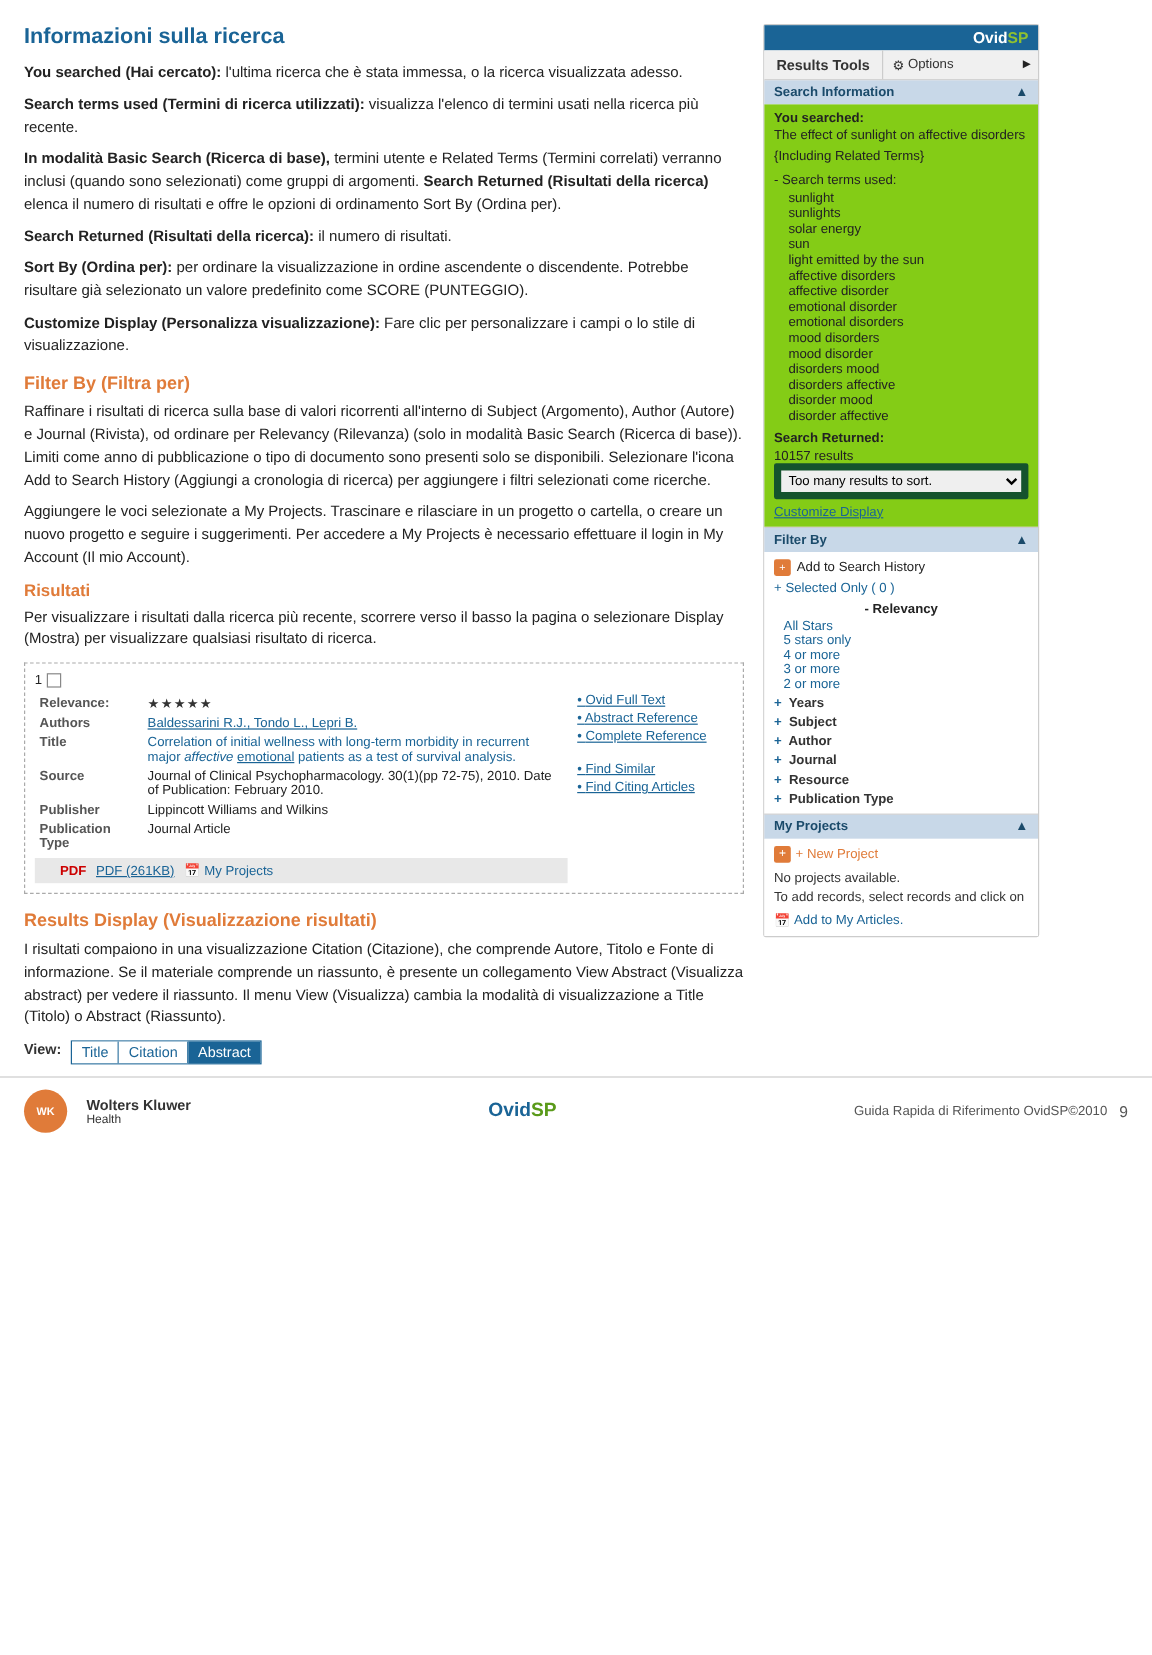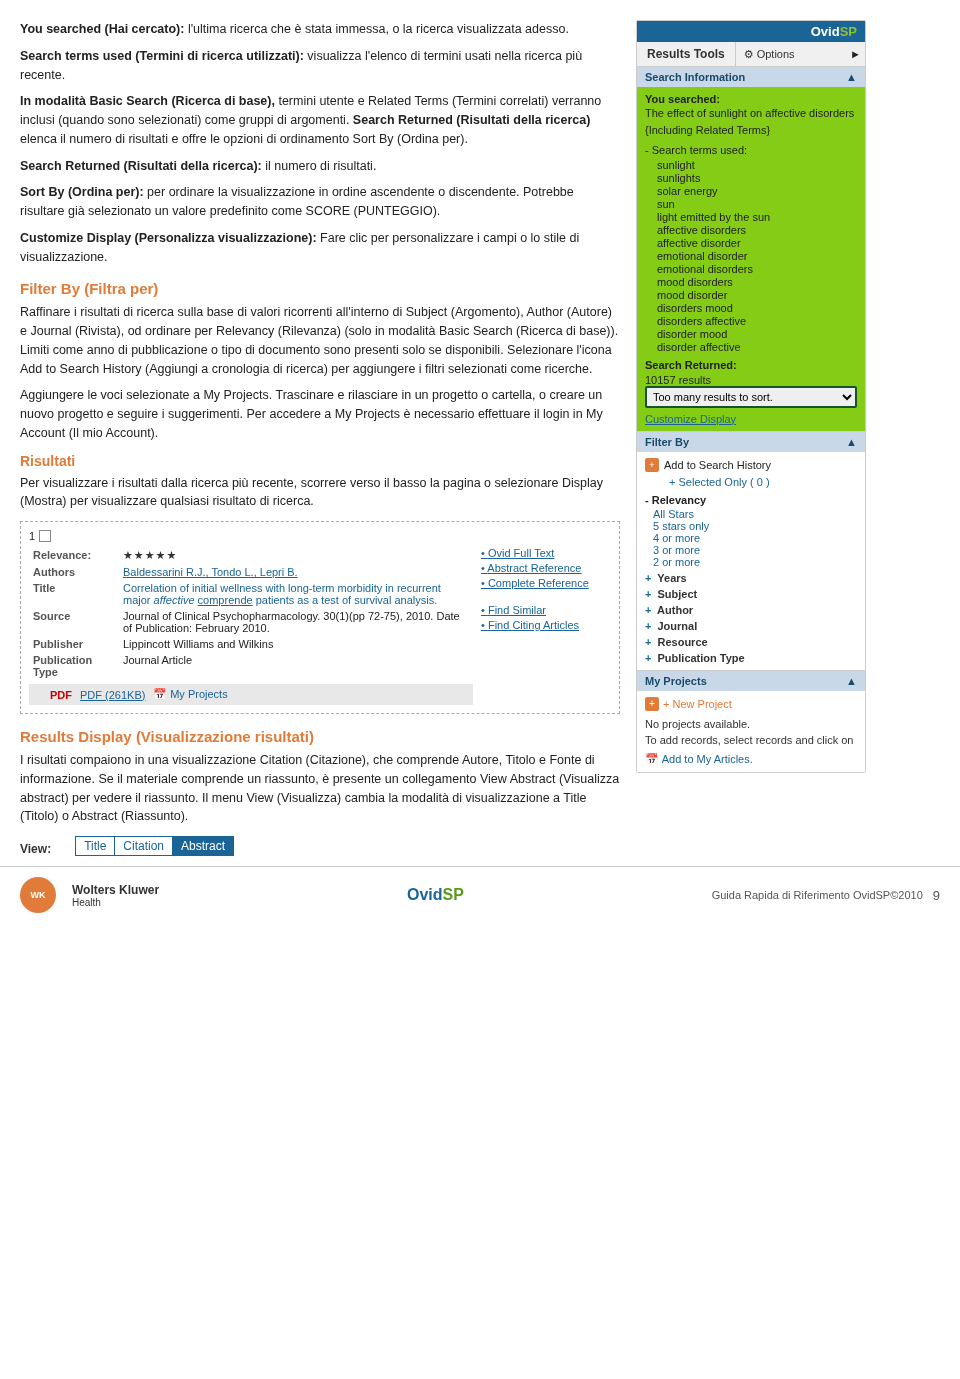--- a/index.html
+++ b/index.html
@@ -151,22 +151,22 @@
       cursor: pointer;
       background: #fff;
     }
     .view-tab:last-child { border-right: none; }
     .view-tab.active {
       background: #1a6496;
       color: white;
     }
     .view-line {
       display: flex;
-      align-items: flex-end;
-      gap: 24px;
+      align-items: flex-start;
+      gap: 8px;
       margin-top: 10px;
     }
     .view-label { font-size: 12px; color: #333; font-weight: bold; }
 
     
     .sidebar-box {
       border: 1px solid #ccc;
       border-radius: 2px;
       font-size: 11px;
       background: #f9f9f9;
@@ -208,21 +208,21 @@
     }
     .sidebar-content { padding: 6px 8px; background: #84cc16; }
     .search-terms-list { list-style: none; padding-left: 8px; }
     .search-terms-list li { font-size: 11px; margin-bottom: 1px; }
     .search-terms-indent { padding-left: 12px; }
     .search-returned { font-weight: bold; font-size: 11px; margin: 6px 0 3px 0; }
     .sort-select {
       width: 100%;
       font-size: 11px;
       padding: 2px;
-      border: 2px solid #14532d;
+      border: 6px solid #14532d;
       border-radius: 2px;
     }
     .customize-display {
       color: #1a6496;
       font-size: 11px;
       text-decoration: underline;
       cursor: pointer;
       margin-top: 5px;
       display: block;
     }
@@ -247,24 +247,23 @@
       color: #333;
       font-size: 11px;
       cursor: pointer;
       padding: 2px 0;
     }
     .filter-expand span { color: #1a6496; margin-right: 3px; }
     .selected-only {
       font-size: 11px;
       color: #1a6496;
       padding: 2px 0;
-      margin-left: 24px;
     }
     .relevancy-section { padding: 2px 0; font-size: 11px; }
-    .relevancy-label { font-weight: bold; font-size: 11px; padding: 2px 0; }
+    .relevancy-label { font-weight: bold; font-size: 11px; padding: 2px 0; text-align: center; }
     .rel-item { padding-left: 8px; font-size: 11px; cursor: pointer; color: #1a6496; }
     .myprojects-section { padding: 6px 8px; background: #fff; font-size: 11px; }
     .new-project-btn {
       display: flex;
       align-items: center;
       gap: 4px;
       color: #e07b39;
       font-size: 11px;
       cursor: pointer;
       margin-bottom: 5px;
@@ -292,20 +291,21 @@
 
     
     .sidebar-divider { border: none; border-top: 1px solid #ccc; margin: 0; }
   </style>
 </head>
 <body>
 
 <div class="page-wrapper">
 
   <div class="main-content">
+    <h1 class="page-title">Informazioni sulla ricerca</h1>
 
     <p>
       <strong>You searched (Hai cercato):</strong><span> l'ultima ricerca che è stata immessa, o la ricerca visualizzata adesso.</span>
     </p>
 
     <p>
       <strong>Search terms used (Termini di ricerca utilizzati):</strong><span> visualizza l'elenco di termini usati nella ricerca più recente.</span>
     </p>
 
     <p>
@@ -347,21 +347,21 @@
               <td>Relevance:</td>
               <td class="result-stars">★★★★★</td>
             </tr>
             <tr>
               <td>Authors</td>
               <td class="result-link">Baldessarini R.J., Tondo L., Lepri B.</td>
             </tr>
             <tr>
               <td>Title</td>
               <td class="result-title-link">
-                <span>Correlation of initial wellness with long-term morbidity in recurrent major </span><em>affective</em> <span class="disorder-underline">comprende</span><span> patients as a test of survival analysis.</span>
+                <span>Correlation of initial wellness with long-term morbidity in recurrent major </span><em>affective</em> <span class="disorder-underline">emotional</span><span> patients as a test of survival analysis.</span>
               </td>
             </tr>
             <tr>
               <td>Source</td>
               <td>Journal of Clinical Psychopharmacology. 30(1)(pp 72-75), 2010. Date of Publication: February 2010.</td>
             </tr>
             <tr>
               <td>Publisher</td>
               <td>Lippincott Williams and Wilkins</td>
             </tr>

